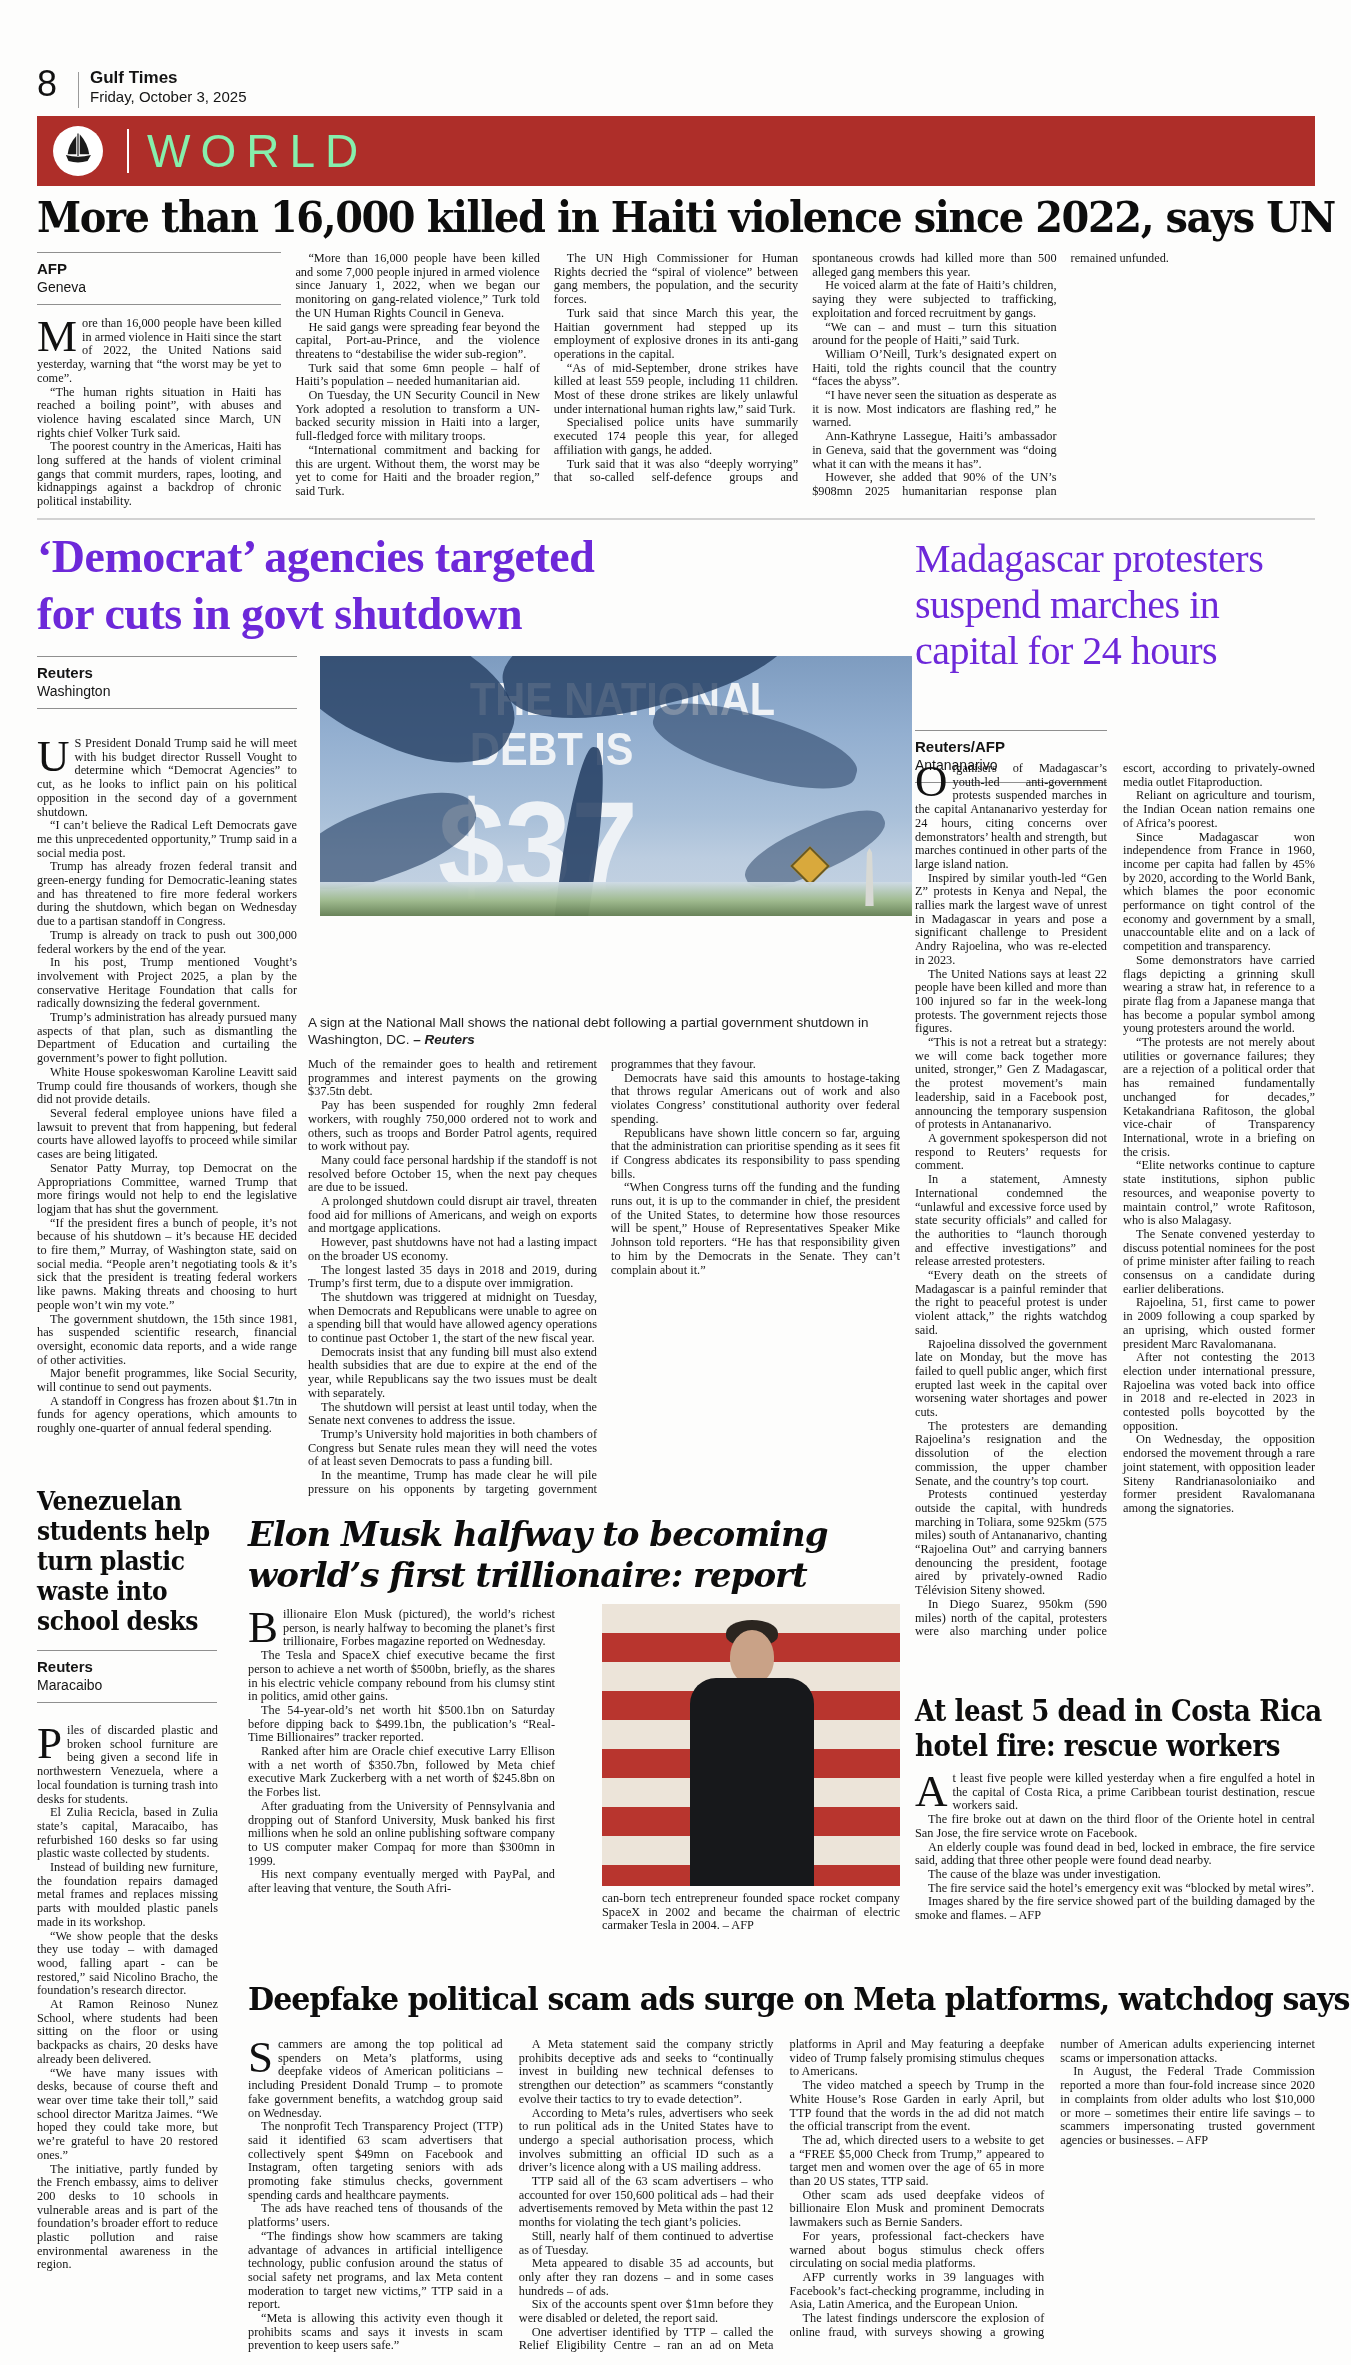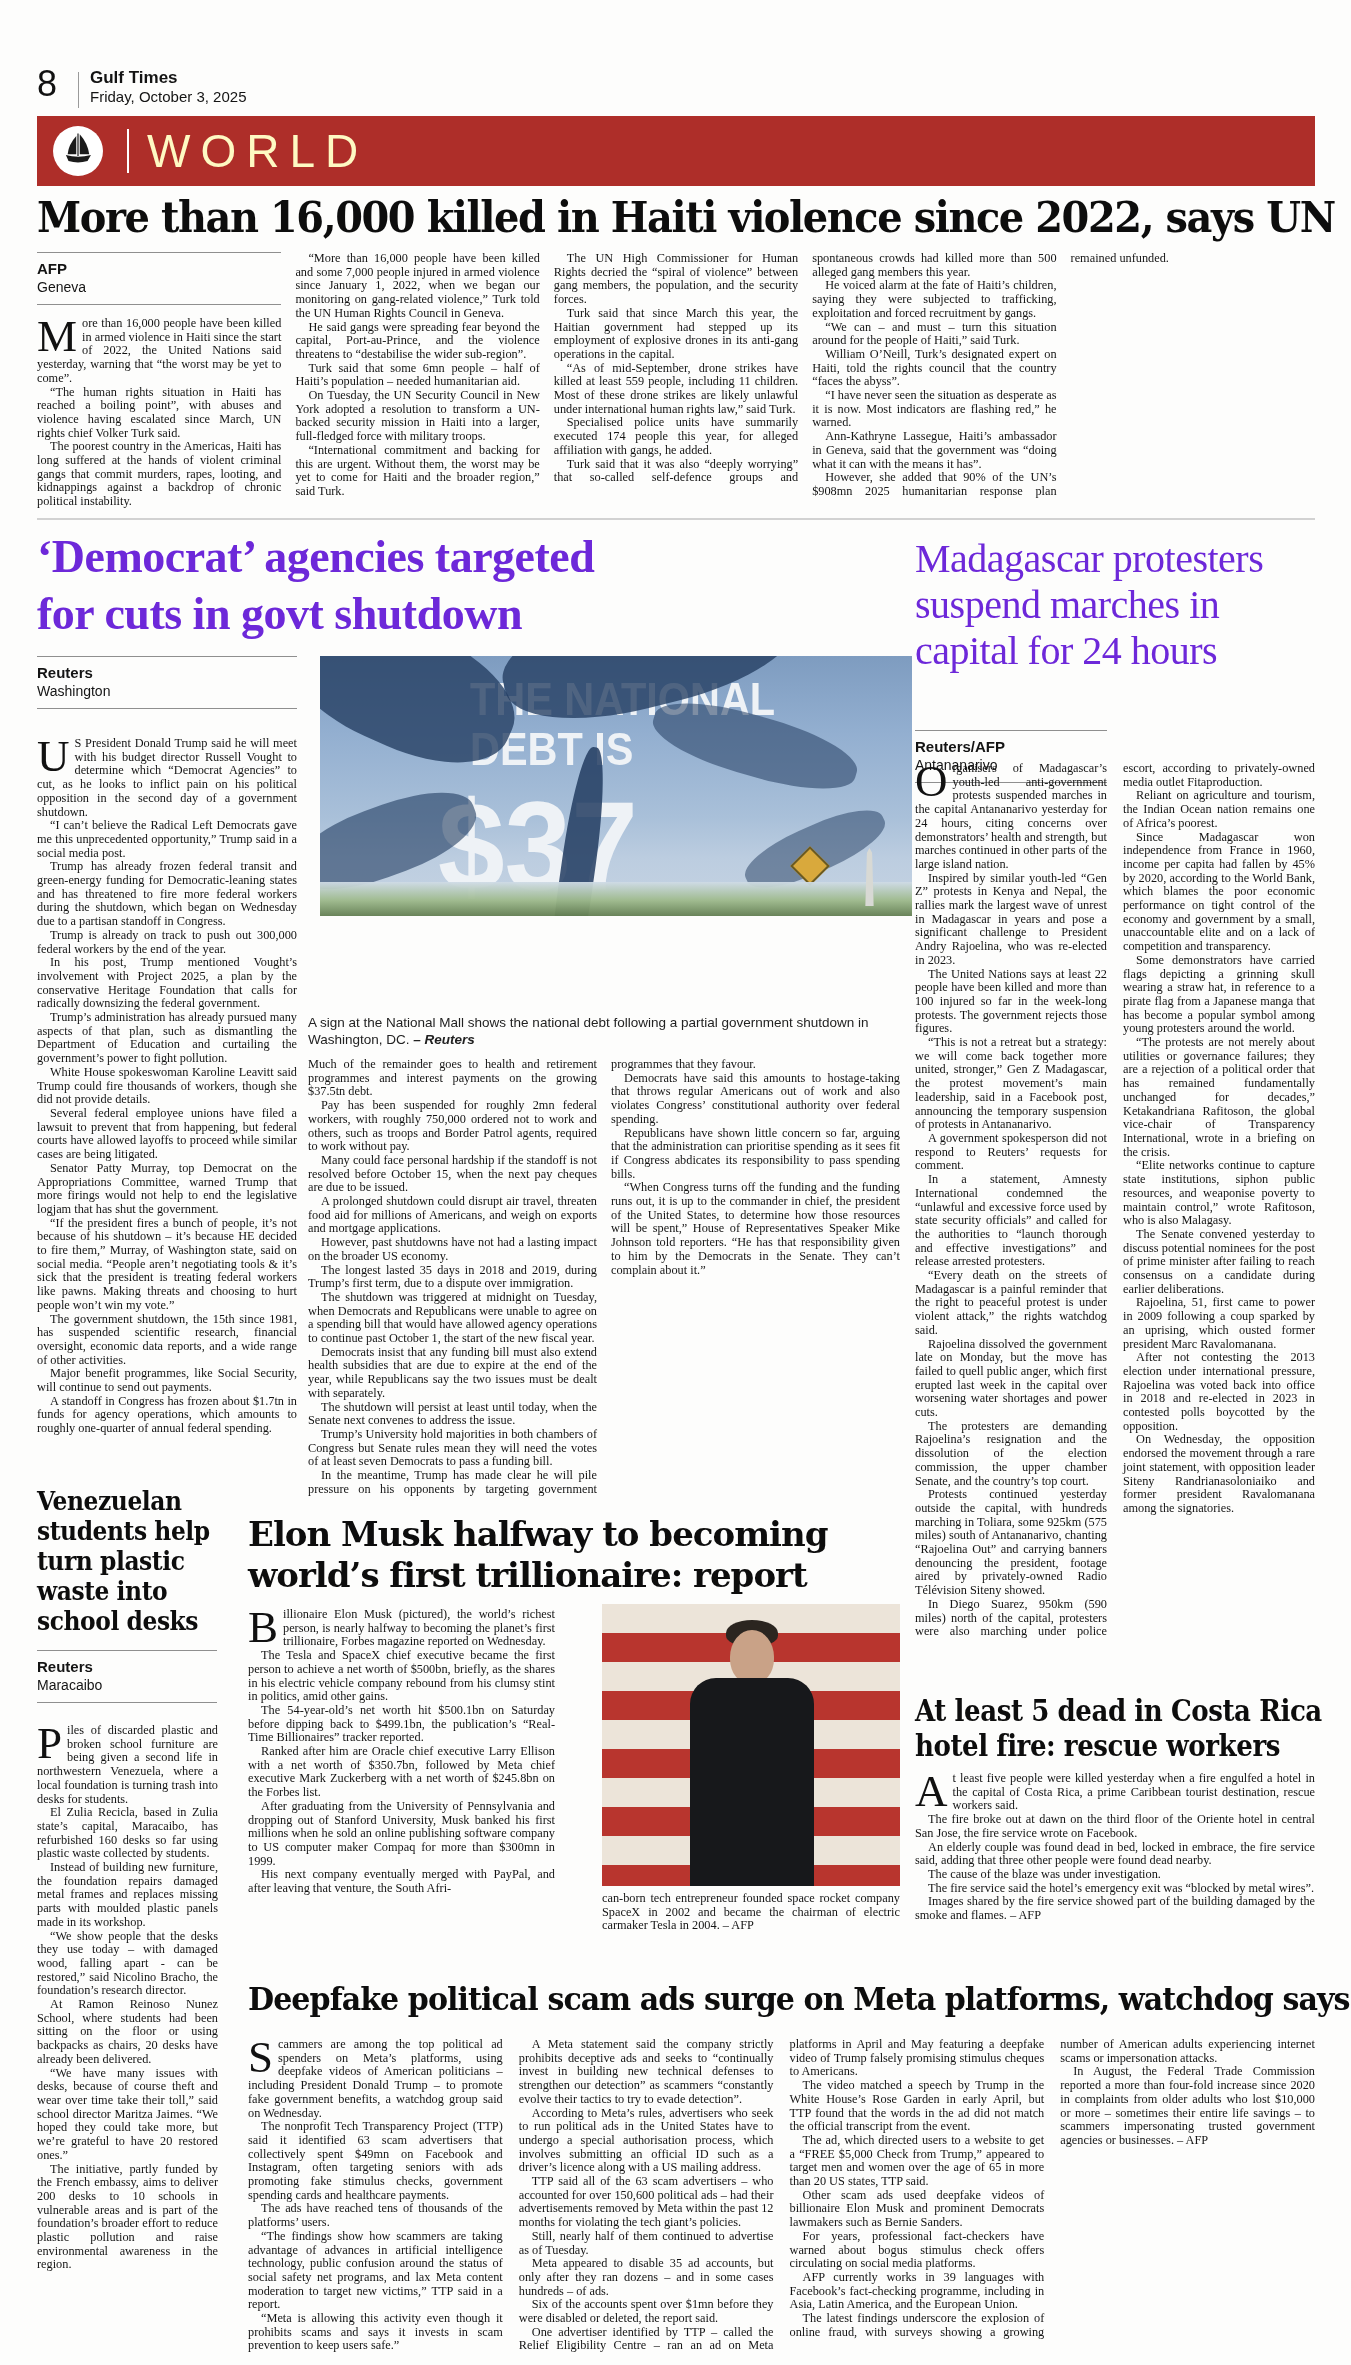--- a/index.html
+++ b/index.html
@@ -9,21 +9,21 @@
   
   .pagenum { position:absolute; left:37px; top:64px; font:400 36px/40px "Liberation Sans", sans-serif; color:#111; }
   .hdr-rule { position:absolute; left:78px; top:72px; width:1px; height:36px; background:#9a9a9a; }
   .paper-name { position:absolute; left:90px; top:68px; font:700 17px/19px "Liberation Sans", sans-serif; }
   .paper-date { position:absolute; left:90px; top:88px; font:400 15px/18px "Liberation Sans", sans-serif; }
   .banner { position:absolute; left:37px; top:116px; width:1278px; height:70px; background:#ae2e29; }
   .logo-circle { position:absolute; left:16px; top:10px; width:50px; height:50px; background:#fff; border-radius:50%;
                  display:flex; align-items:center; justify-content:center; }
   .banner-vline { position:absolute; left:90px; top:13px; width:2px; height:44px; background:#fff; }
   .banner-title { position:absolute; left:110px; top:0; font:400 46px/70px "Liberation Sans", sans-serif;
-                  color:#fef9c3; letter-spacing:10px; }
+                  color:#86efac; letter-spacing:10px; }
 
   
   .byline { border-top:1px solid #8f8f8f; border-bottom:1px solid #8f8f8f; padding:7px 0 8px 0;
             font-family:"Liberation Sans", sans-serif; margin-bottom:12px; }
   .byline .agency { font-weight:700; font-size:15px; line-height:17px; }
   .byline .city { font-size:14px; line-height:17px; margin-top:2px; }
 
   .body-text p { margin:0; text-align:justify; font-size:12.3px; line-height:13.7px; text-indent:13px;
                  overflow-wrap:break-word; hyphens:auto; }
   .body-text p:first-child { text-indent:0; }
@@ -69,21 +69,21 @@
                  white-space:nowrap; transform:scaleX(.9); transform-origin:0 0; }
   .cr-body { position:absolute; left:915px; top:1772px; width:400px; height:160px; overflow:hidden; }
 
   
   .vz-headline { position:absolute; left:37px; top:1486px; font-size:26px; line-height:30px; letter-spacing:-0.5px;
                  transform:scaleX(.9); transform-origin:0 0; white-space:nowrap; }
   .vz-byline { position:absolute; left:37px; top:1650px; width:180px; }
   .vz-body { position:absolute; left:37px; top:1724px; width:181px; height:616px; overflow:hidden; }
 
   
-  .mk-headline { position:absolute; left:248px; top:1514px; width:700px; font-size:34px; line-height:41px; letter-spacing:-1px; }
+  .mk-headline { position:absolute; left:248px; top:1514px; width:700px; font-size:34px; line-height:41px; letter-spacing:-1px;font-style:italic; }
   .mk-body { position:absolute; left:248px; top:1608px; width:307px; height:354px; overflow:hidden; }
   .musk-photo { position:absolute; left:602px; top:1604px; width:298px; height:282px; overflow:hidden;
                 background:repeating-linear-gradient(180deg,#ece4d9 0 29px,#b8352e 29px 58px); }
   .mk-head { position:absolute; left:128px; top:26px; width:44px; height:54px; background:#c9a287; border-radius:50% 50% 46% 46%; }
   .mk-hair { position:absolute; left:124px; top:16px; width:52px; height:26px; background:#2b2520; border-radius:50% 50% 40% 40%; }
   .mk-torso { position:absolute; left:88px; top:74px; width:124px; height:208px; background:#17181b; border-radius:26px 26px 0 0; }
   .mk-cont { position:absolute; left:602px; top:1892px; width:298px; height:64px; overflow:hidden; }
   .mk-cont p { text-indent:0; }
 
   

